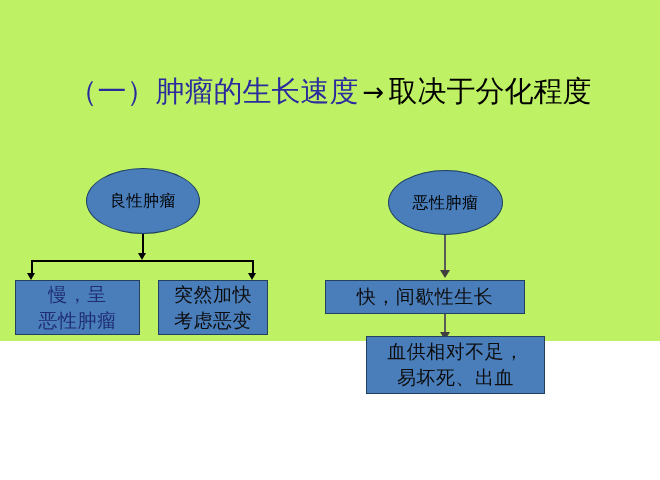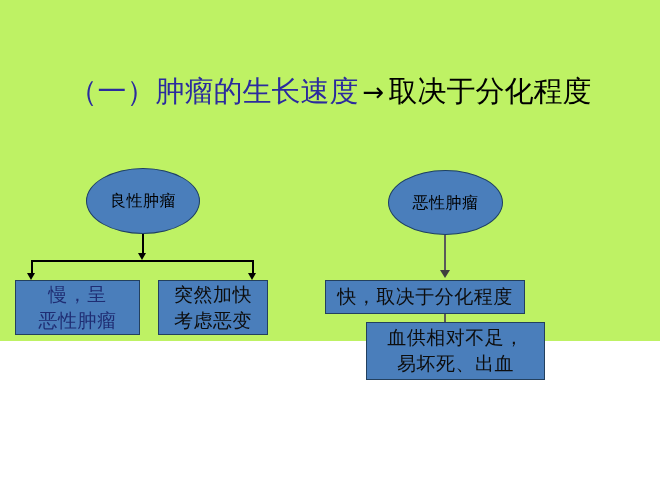--- a/index.html
+++ b/index.html
@@ -140,24 +140,24 @@
   </div>
 
   <div class="ellipse" style="left:388px; top:170px; width:115px; height:65px;">
     <span>恶性肿瘤</span>
   </div>
 
   <div class="vline gray" style="left:444px; top:235px; height:36px;"></div>
   <div class="arrowhead gray" style="left:440px; top:270px;"></div>
 
   <div class="box ink-black" style="left:325px; top:280px; width:200px; height:34px;">
-    <span>快，取决于分化程度</span>
+    <span>快，间歇性生长</span>
   </div>
 
   <div class="vline gray" style="left:444px; top:314px; height:20px;"></div>
   <div class="arrowhead gray" style="left:440px; top:332px;"></div>
 
-  <div class="box ink-black" style="left:366px; top:322px; width:179px; height:58px;">
+  <div class="box ink-black" style="left:366px; top:336px; width:179px; height:58px;">
     <span>血供相对不足，
 易坏死、出血</span>
   </div>
 
 </div>
 
 </body></html>

